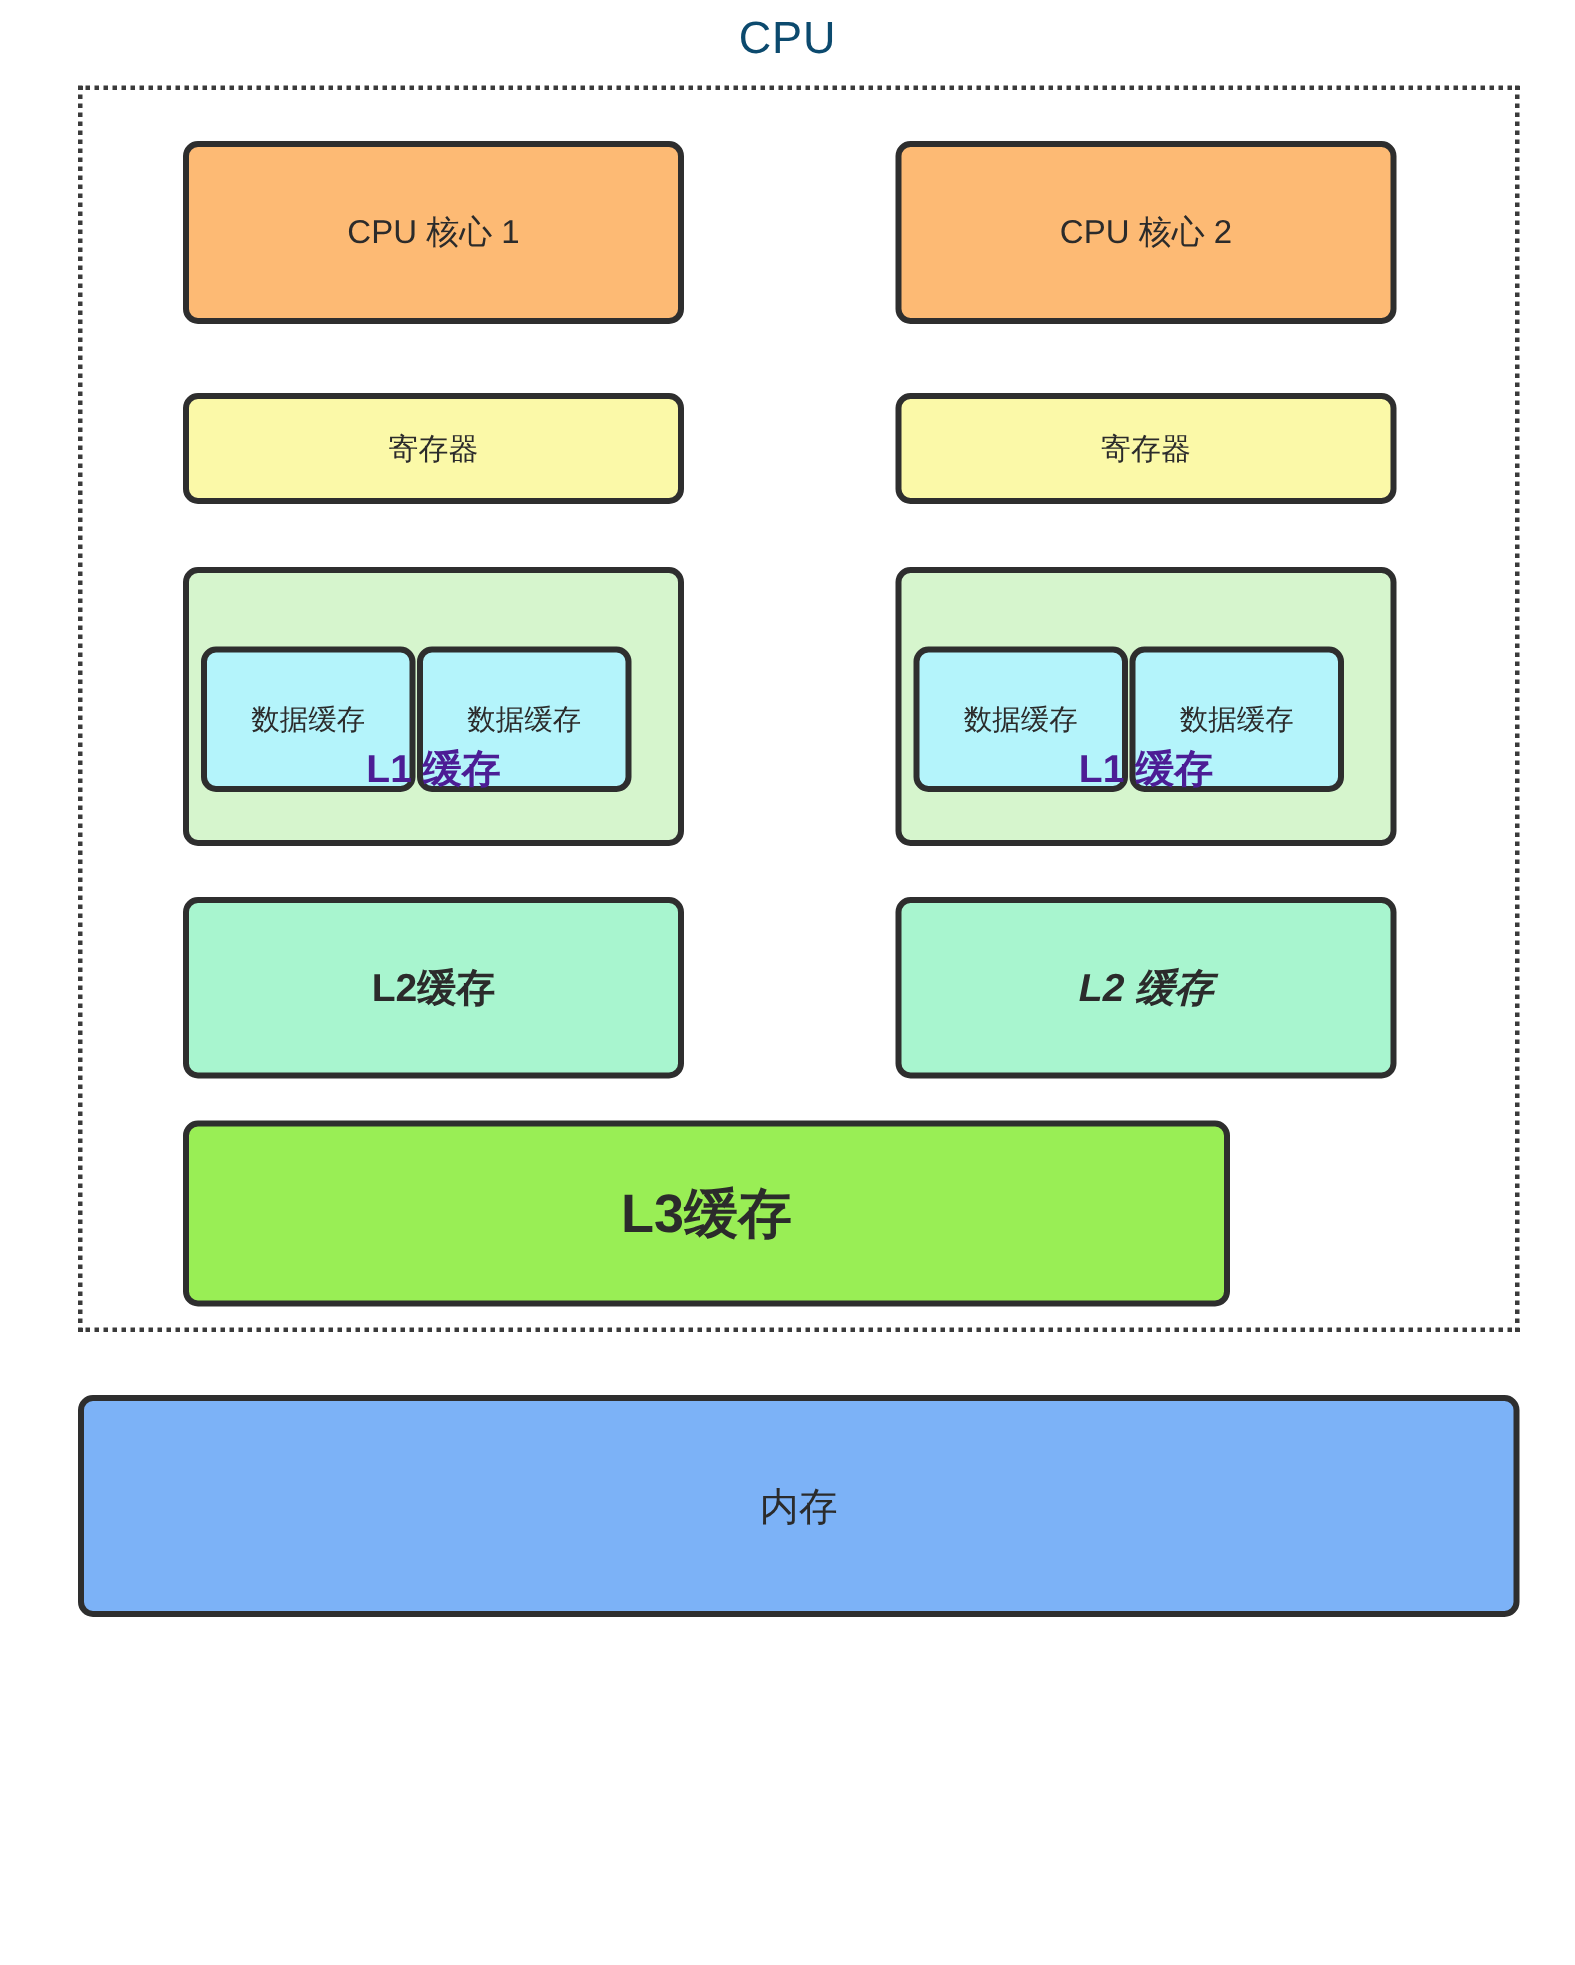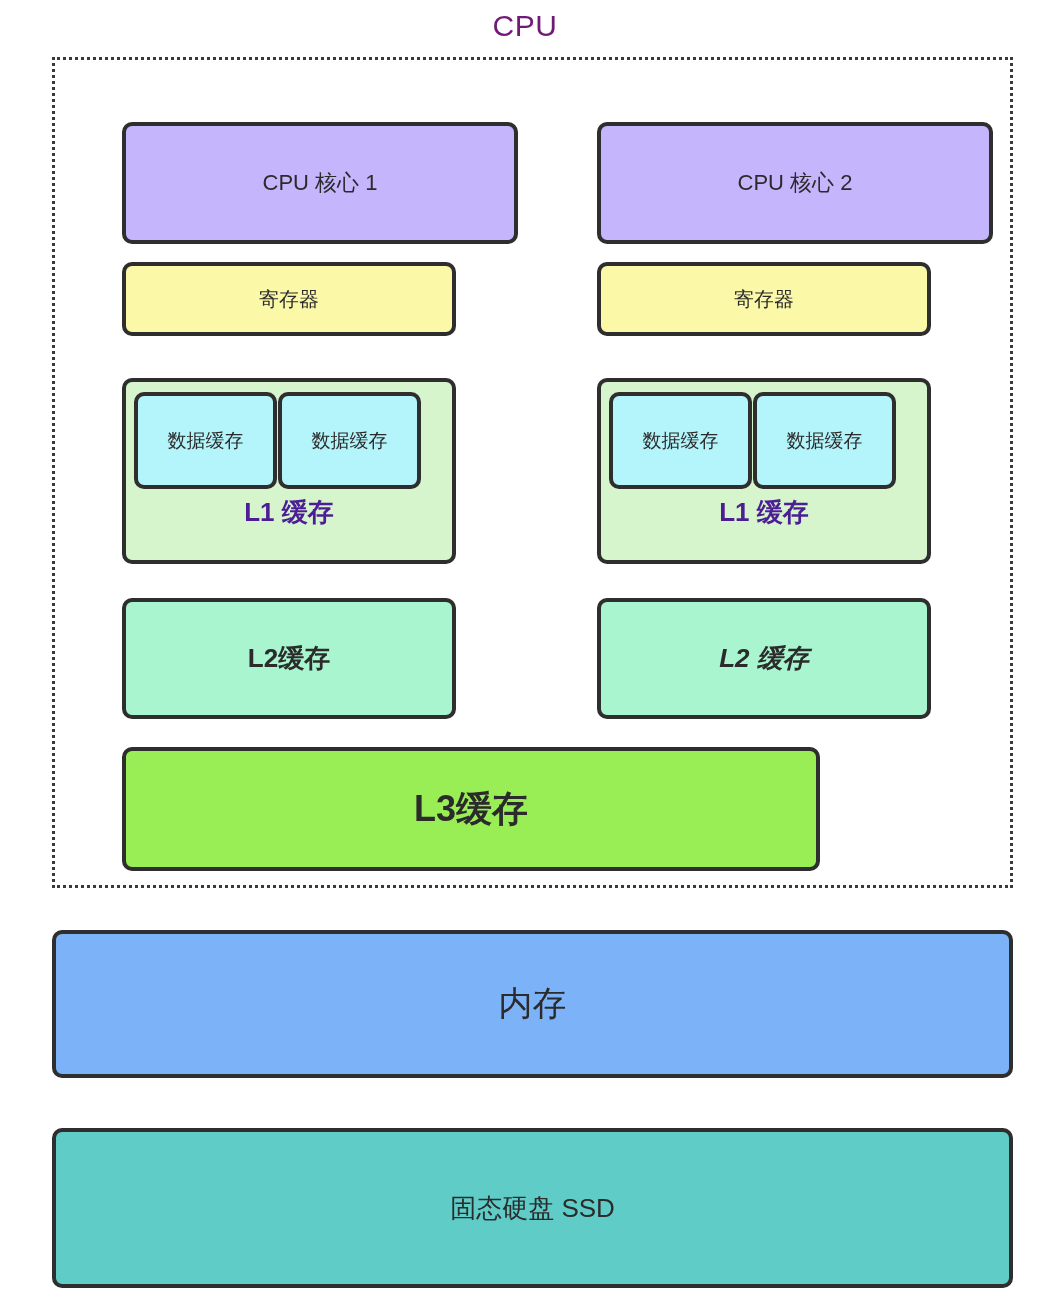--- a/index.html
+++ b/index.html
@@ -18,21 +18,21 @@
 
   
   .cpu-title {
     position: absolute;
     left: 0;
     top: 6px;
     width: 1050px;
     text-align: center;
     font-size: 30px;
     line-height: 40px;
-    color: #701a75;
+    color: #0c4a6e;
     letter-spacing: 0.5px;
   }
 
   
   .cpu-box {
     position: absolute;
     left: 52px;
     top: 57px;
     width: 961px;
     height: 831px;
@@ -48,26 +48,25 @@
     border-radius: 10px;
     display: flex;
     align-items: center;
     justify-content: center;
     text-align: center;
     color: #2b2b2b;
   }
 
   
   .core {
-    background: #c4b5fd;
+    background: #fdba74;
     font-size: 22px;
     top: 94px;
-    width: 396px;
+    width: 334px;
     height: 122px;
-    margin-top: 28px;
   }
   .core-left  { left: 122px; }
   .core-right { left: 597px; }
 
   
   .reg {
     background: #fbf9a8;
     font-size: 20px;
     top: 262px;
     width: 334px;
@@ -102,20 +101,21 @@
     background: #b4f4fb;
     border: 4px solid #2e2e2e;
     border-radius: 10px;
     width: 143px;
     height: 97px;
     display: flex;
     align-items: center;
     justify-content: center;
     font-size: 19px;
     color: #2b2b2b;
+    margin-top: 39px;
   }
   .dcache + .dcache { margin-left: 1px; }
 
   .l1-label {
     position: absolute;
     left: 0;
     top: 113px;
     width: 100%;
     text-align: center;
     font-size: 26px;
@@ -143,21 +143,21 @@
     font-weight: bold;
     left: 122px;
     top: 747px;
     width: 698px;
     height: 124px;
   }
 
   
   .mem {
     background: #7cb2f7;
-    font-size: 34px;
+    font-size: 26px;
     left: 52px;
     top: 930px;
     width: 961px;
     height: 148px;
   }
 
   
   .storage-row {
     position: absolute;
     left: 52px;
@@ -239,16 +239,13 @@
 
 <div class="blk l3">
   <span>L3缓存</span>
 </div>
 
 <div class="blk mem">
   <span>内存</span>
 </div>
 
 <div class="storage-row">
-  <div class="storage">
-    <span>固态硬盘 SSD</span>
-  </div>
 </div>
 
 </body></html>

